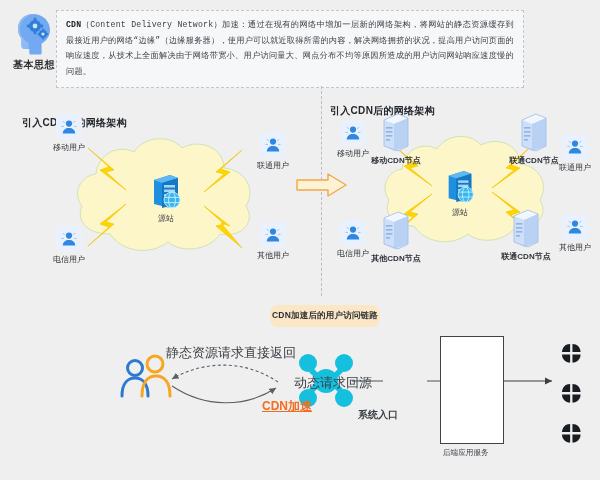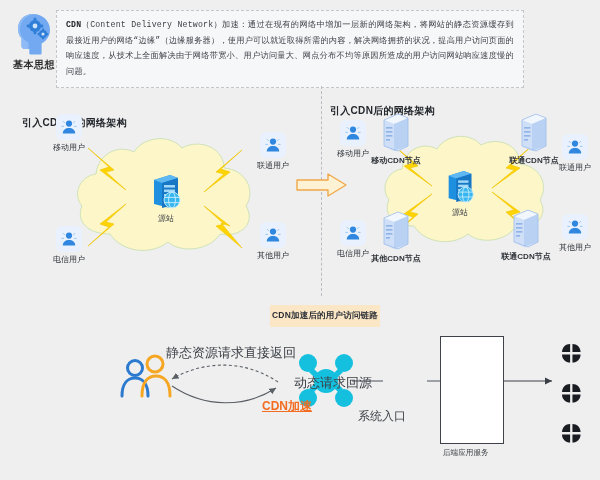--- a/index.html
+++ b/index.html
@@ -67,29 +67,29 @@
   
   .node{position:absolute;width:56px;text-align:center;}
   .node svg{display:block;margin:0 auto;}
   .node-label{font-size:8px;font-weight:bold;color:#2f343a;margin-top:1px;white-space:nowrap;}
 
   
   .flow{position:absolute;left:0;top:300px;width:600px;height:180px;}
   .flow-title{
     position:absolute;left:270px;top:5px;width:110px;height:22px;
     background:#fbe7c6;display:flex;align-items:center;justify-content:center;
-    font-size:8.5px;font-weight:bold;color:#2c3036;letter-spacing:.2px;
+    font-size:8.5px;font-weight:bold;color:#2c3036;letter-spacing:.2px;border-radius:8px;
   }
   .flow-canvas{position:absolute;left:0;top:0;width:600px;height:180px;}
   .flow-label{position:absolute;font-size:13px;color:#3a3f45;white-space:nowrap;}
   .cdn-accel-label{
     position:absolute;font-size:12px;font-weight:bold;color:#f26d21;
     text-decoration:underline;white-space:nowrap;
   }
-  .sys-label{position:absolute;font-size:12px;color:#3a3f45;white-space:nowrap;}
+  .sys-label{position:absolute;font-size:10px;color:#3a3f45;white-space:nowrap;font-weight:bold;}
   .backend-label{position:absolute;font-size:7.6px;color:#3a3f45;white-space:nowrap;}
   .backend-box{
     position:absolute;left:440px;top:36px;width:62px;height:106px;
     border:1.4px solid #3f4349;background:#fff;
   }
 </style>
 </head>
 <body>
 
 <div class="stage">

